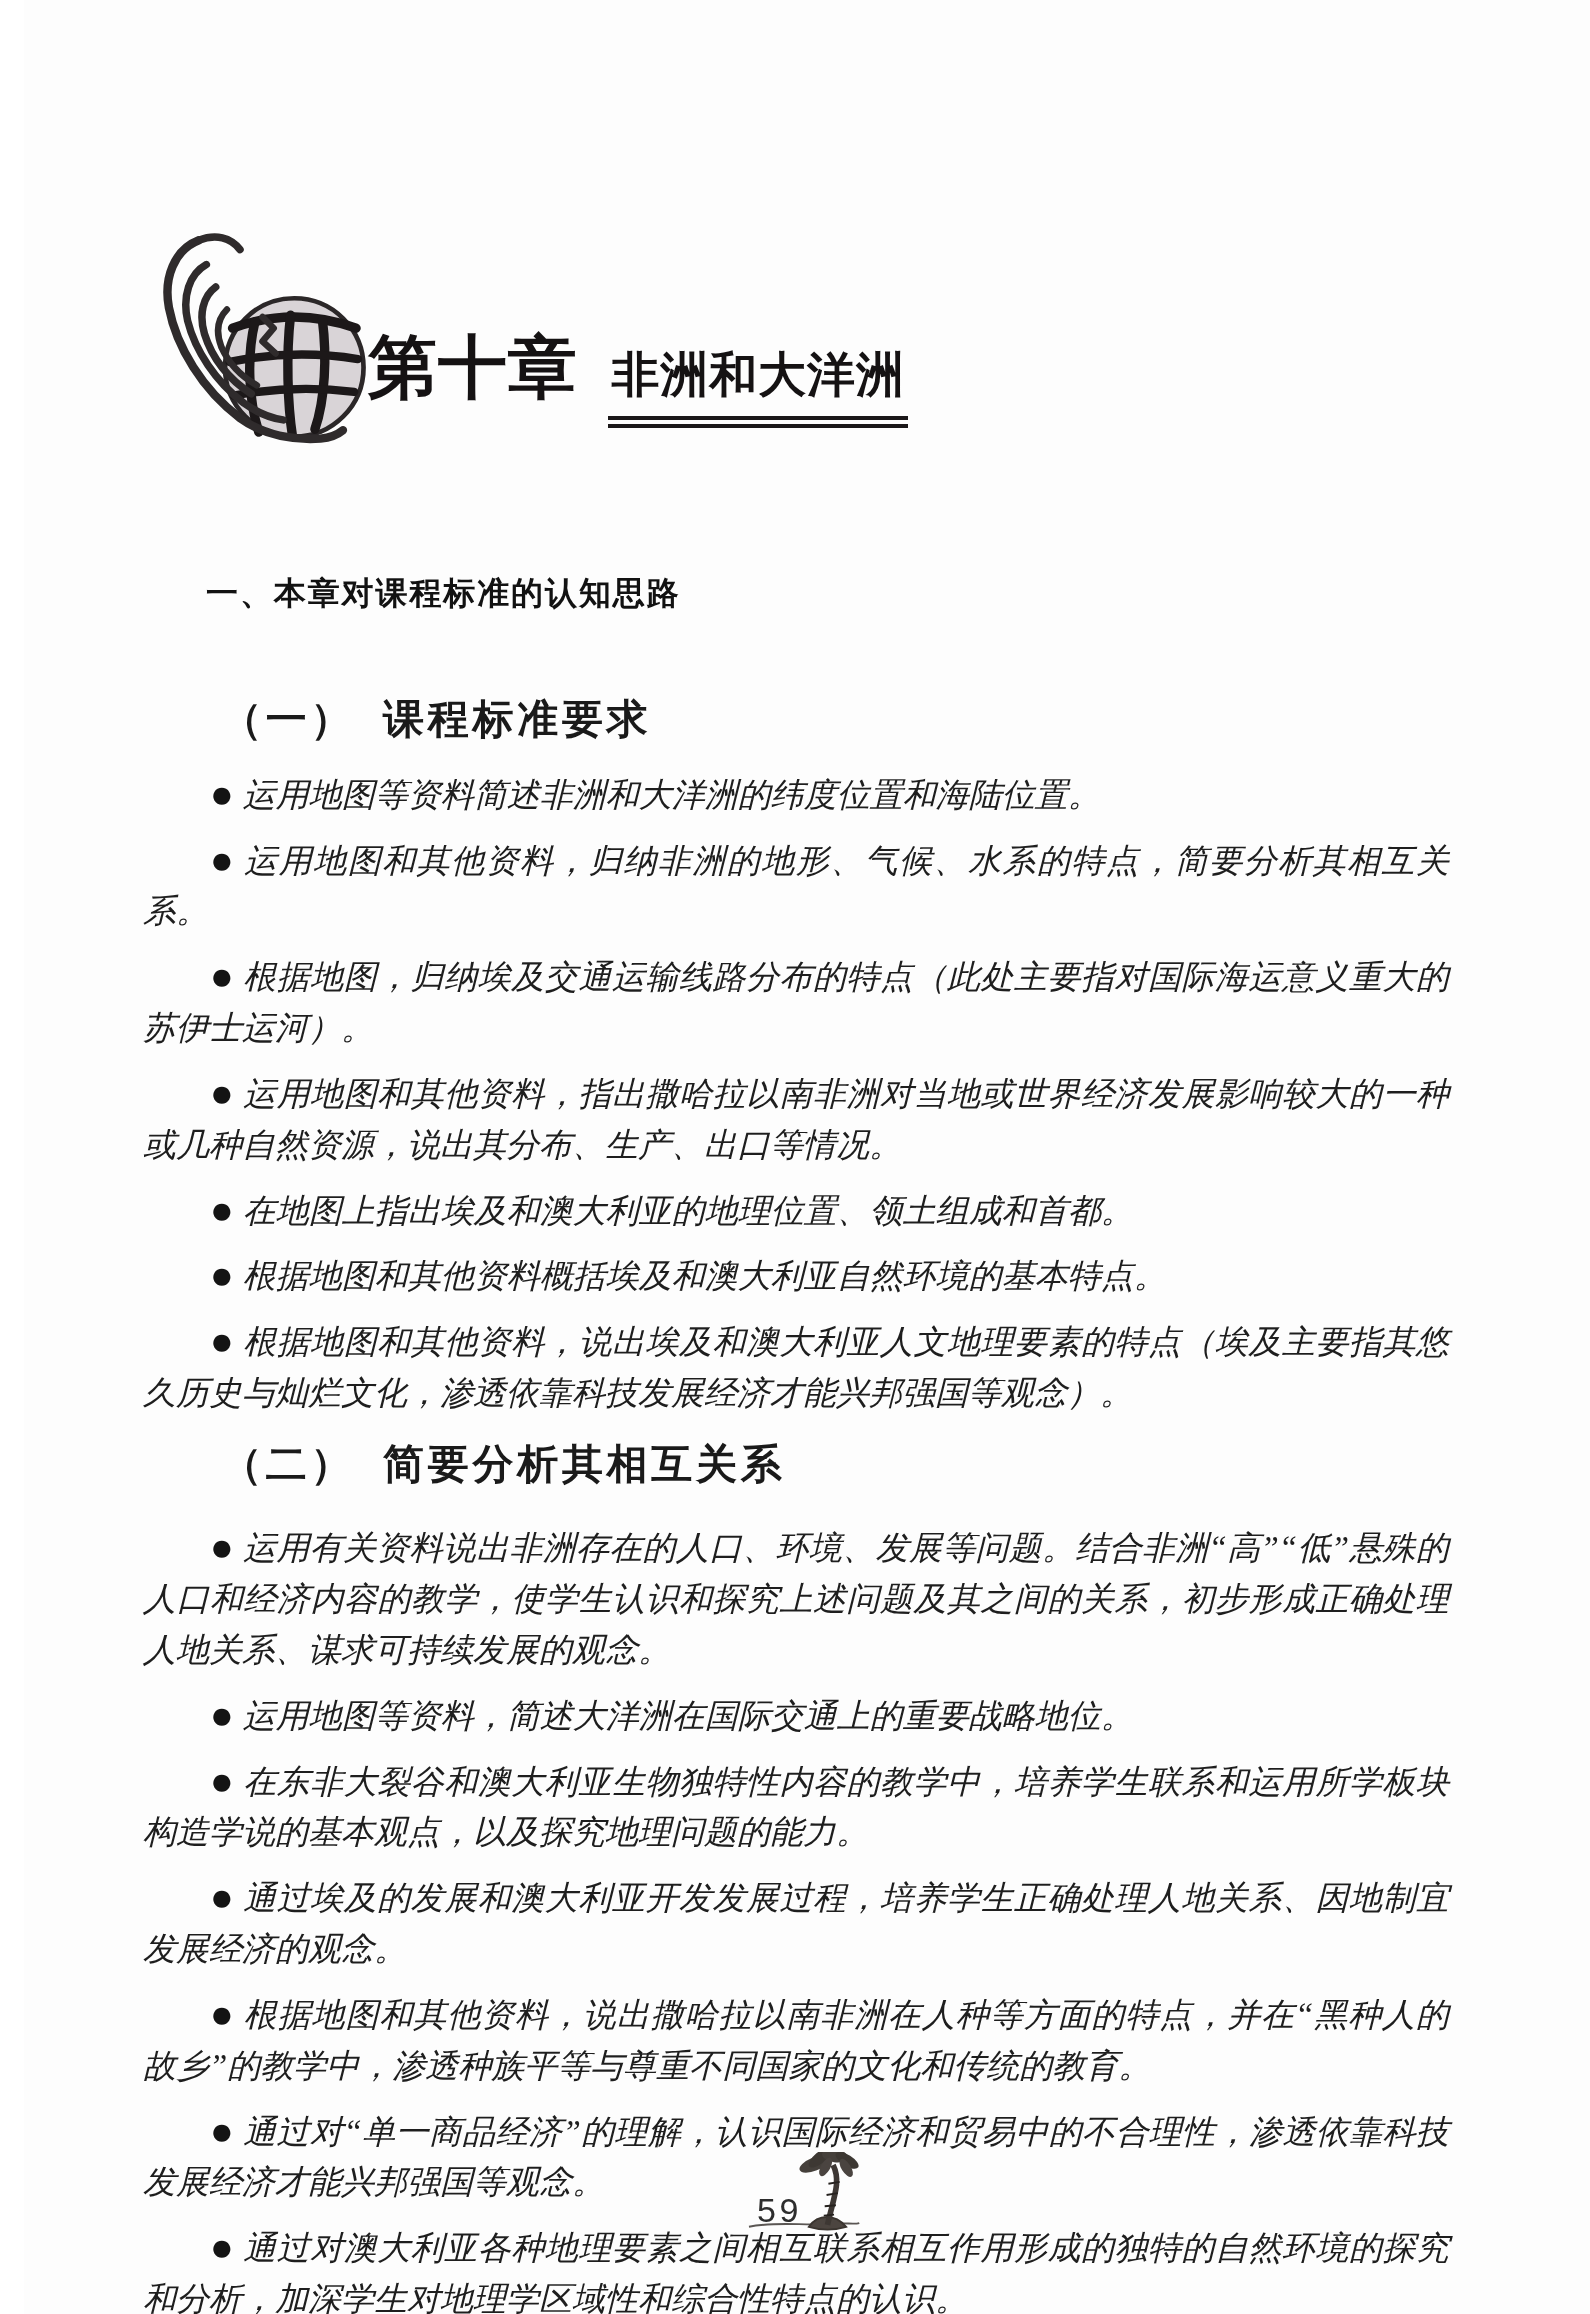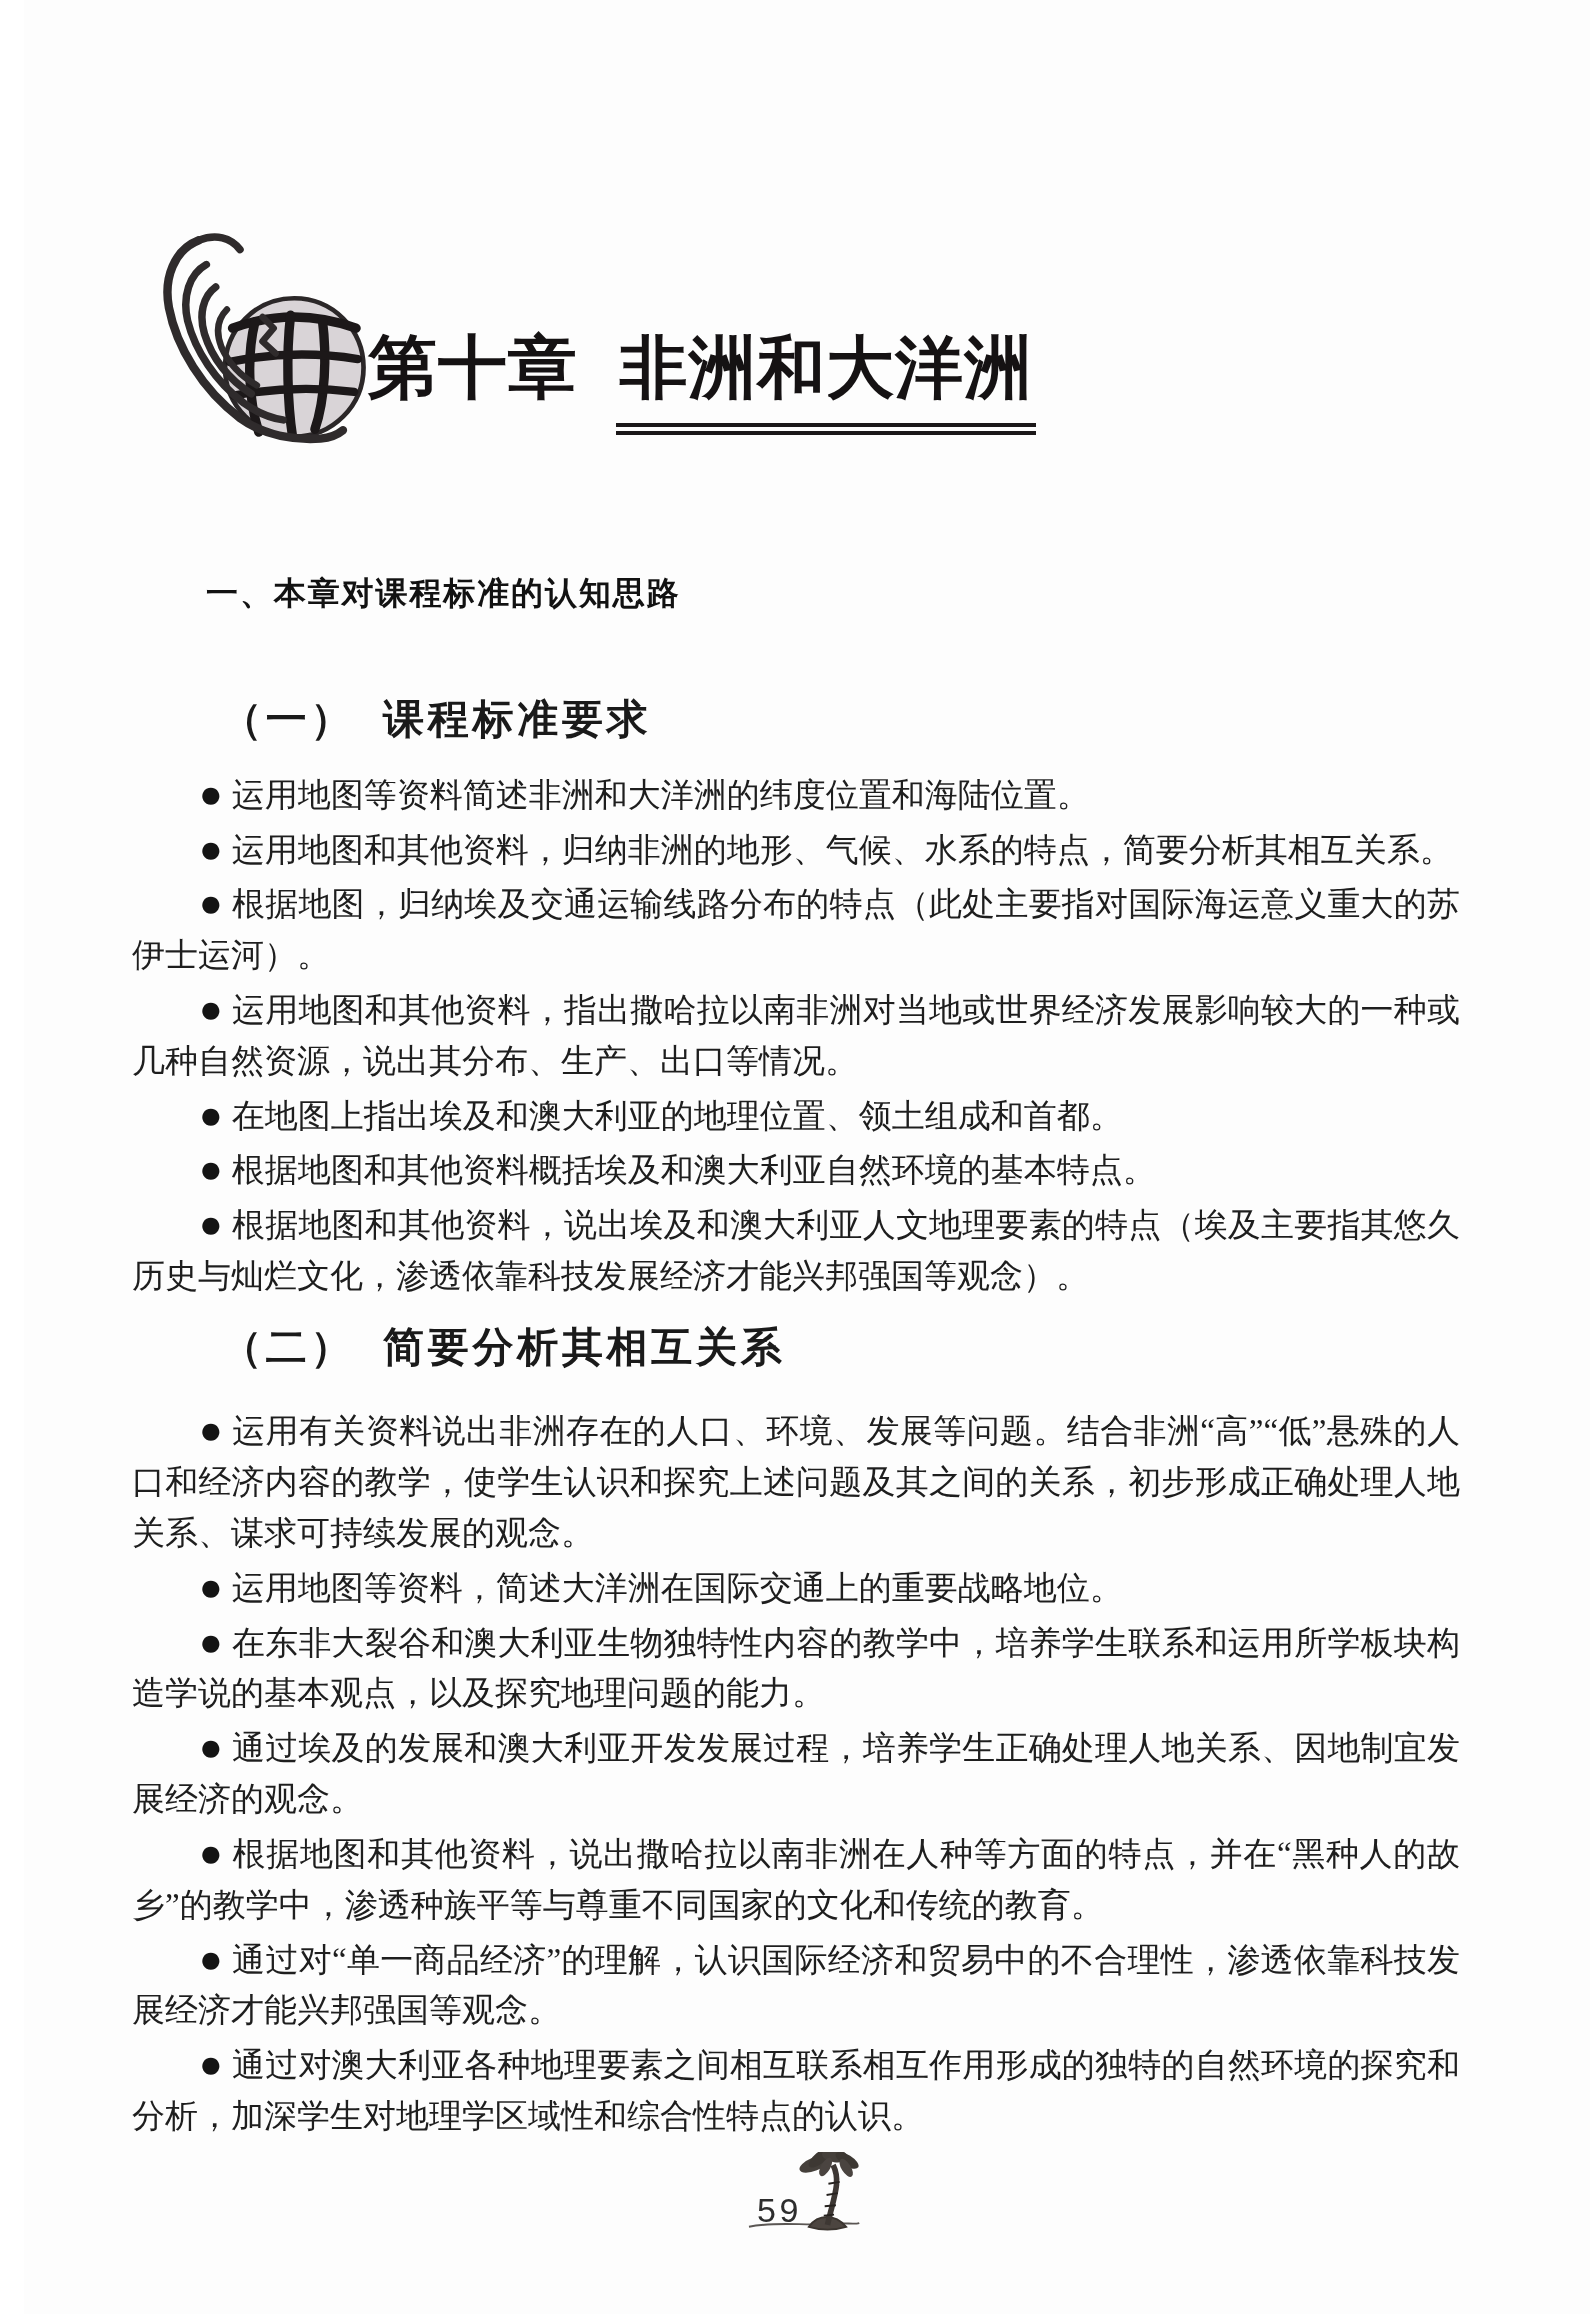--- a/index.html
+++ b/index.html
@@ -13,21 +13,21 @@
   .page-edge{position:absolute;top:0;bottom:0;width:24px;background:#ffffff;}
   
   .logo{position:absolute;left:124px;top:225px;width:262px;height:227px;}
   .chapter-line{
     position:absolute;left:368px;top:322px;white-space:nowrap;
     font-family:"Liberation Sans","DejaVu Sans",sans-serif;
     font-weight:bold;color:#151213;letter-spacing:0.9px;
   }
   .chapter-label{font-size:69px;}
   .chapter-title{
-    font-size:68px;margin-left:38px;display:inline-block;
+    font-size:48px;margin-left:30px;display:inline-block;
     padding:0 3.7px 9.4px 3.7px;border-bottom:12px double #1b1819;
   }
   
   .content{position:absolute;left:129px;top:566px;width:1334px;}
   h2.sec{
     margin:0 0 0 77px;font-family:"Liberation Sans","DejaVu Sans",sans-serif;
     font-size:32px;line-height:54px;font-weight:bold;color:#121212;
     letter-spacing:1.9px;
   }
   h3.sub{
@@ -35,23 +35,24 @@
     color:#1a1a1a;letter-spacing:3.7px;
     font-family:"Liberation Serif","DejaVu Serif",serif;
   }
   h3.sub .h3t{margin-left:28px;}
   h3.sub1{margin-top:76px;}
   h3.sub2{margin-top:22.5px;}
   .bullets{margin:0;}
   .bullets1{margin-top:26px;}
   .bullets2{margin-top:34px;}
   p.bullet{
-    margin:3px;text-indent:69px;text-align:justify;
+    margin:14px;text-indent:69px;text-align:justify;
     font-size:33px;line-height:51px;color:#1e1e1e;
     font-family:"Liberation Serif","DejaVu Serif",serif;
+    font-style:italic;
   }
   p.bullet .dot{
     font-size:22.5px;margin-right:11.2px;vertical-align:3.7px;color:#141414;
     font-family:"DejaVu Sans",sans-serif;
   }
   
   .footer{position:absolute;left:8px;top:2146px;width:1591px;height:103px;}
   .page-number{
     position:absolute;left:749px;top:45px;
     font-family:"Liberation Sans","DejaVu Sans",sans-serif;

